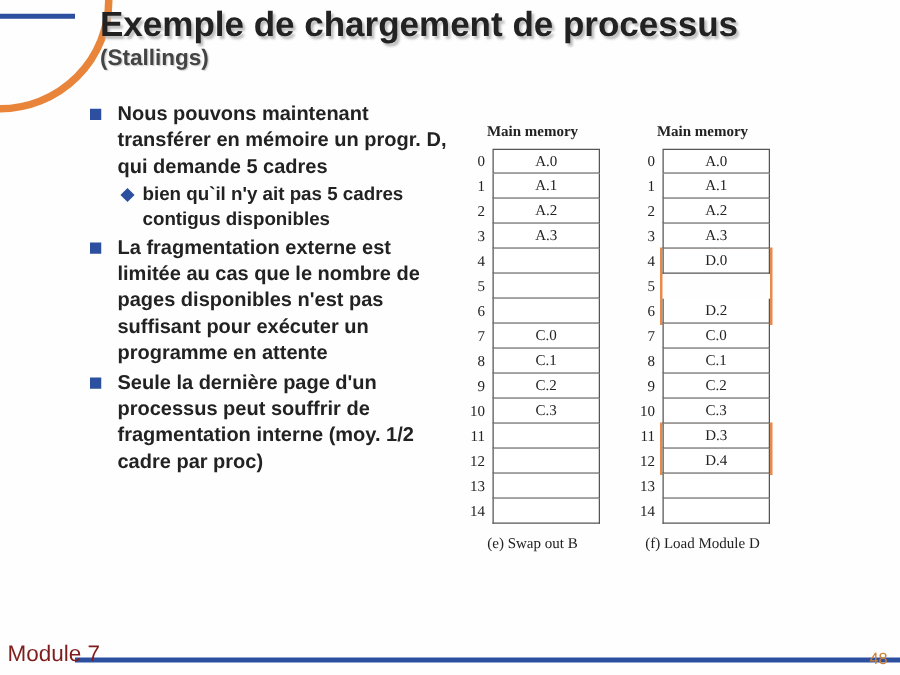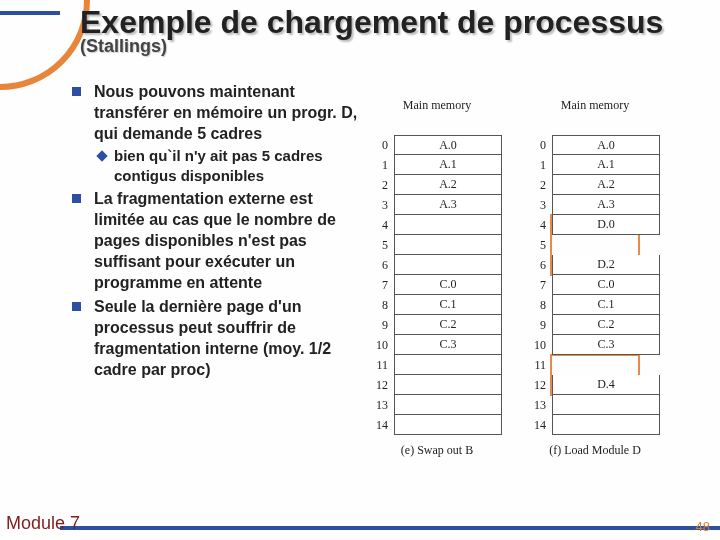--- a/index.html
+++ b/index.html
@@ -25,21 +25,21 @@
     left: 0;
     top: 11px;
     width: 60px;
     height: 4px;
     background: #2d4fa0;
   }
   .title {
     position: absolute;
     left: 80px;
     top: 4px;
-    font-size: 32px;
+    font-size: 28px;
     font-weight: bold;
     color: #222;
     text-shadow: 2px 2px 2px #bbb;
   }
   .subtitle {
     position: absolute;
     left: 80px;
     top: 36px;
     font-size: 18px;
     font-weight: bold;
@@ -103,26 +103,26 @@
   }
   .figures {
     position: absolute;
     left: 372px;
     top: 98px;
     width: 340px;
     display: flex;
     gap: 28px;
   }
   .fig { font-size: 11px; font-family: "Times New Roman", serif; color: #222; }
-  .fig-title { text-align: center; font-weight: normal; margin-bottom: 22px; font-size: 12px; }
+  .fig-title { text-align: center; font-weight: bold; margin-bottom: 6px; font-size: 12px; }
   .mem { display: flex; flex-direction: column; }
   .row { display: flex; align-items: center; height: 20px; }
   .rownum { width: 22px; text-align: right; padding-right: 6px; font-size: 12px; }
   .cell {
-    width: 108px;
+    width: 86px;
     height: 20px;
     border: 1px solid #555;
     border-top: none;
     background: #fff;
     display: flex;
     align-items: center;
     justify-content: center;
     font-size: 12px;
     position: relative;
   }
@@ -266,20 +266,21 @@
         <div class="row">
           <div class="rownum">9</div>
           <div class="cell">C.2</div>
         </div>
         <div class="row">
           <div class="rownum">10</div>
           <div class="cell">C.3</div>
         </div>
         <div class="row">
           <div class="rownum">11</div>
+          <div class="cell">D.3</div>
         </div>
         <div class="row">
           <div class="rownum">12</div>
           <div class="cell">D.4</div>
         </div>
         <div class="row">
           <div class="rownum">13</div>
           <div class="cell"></div>
         </div>
         <div class="row">

